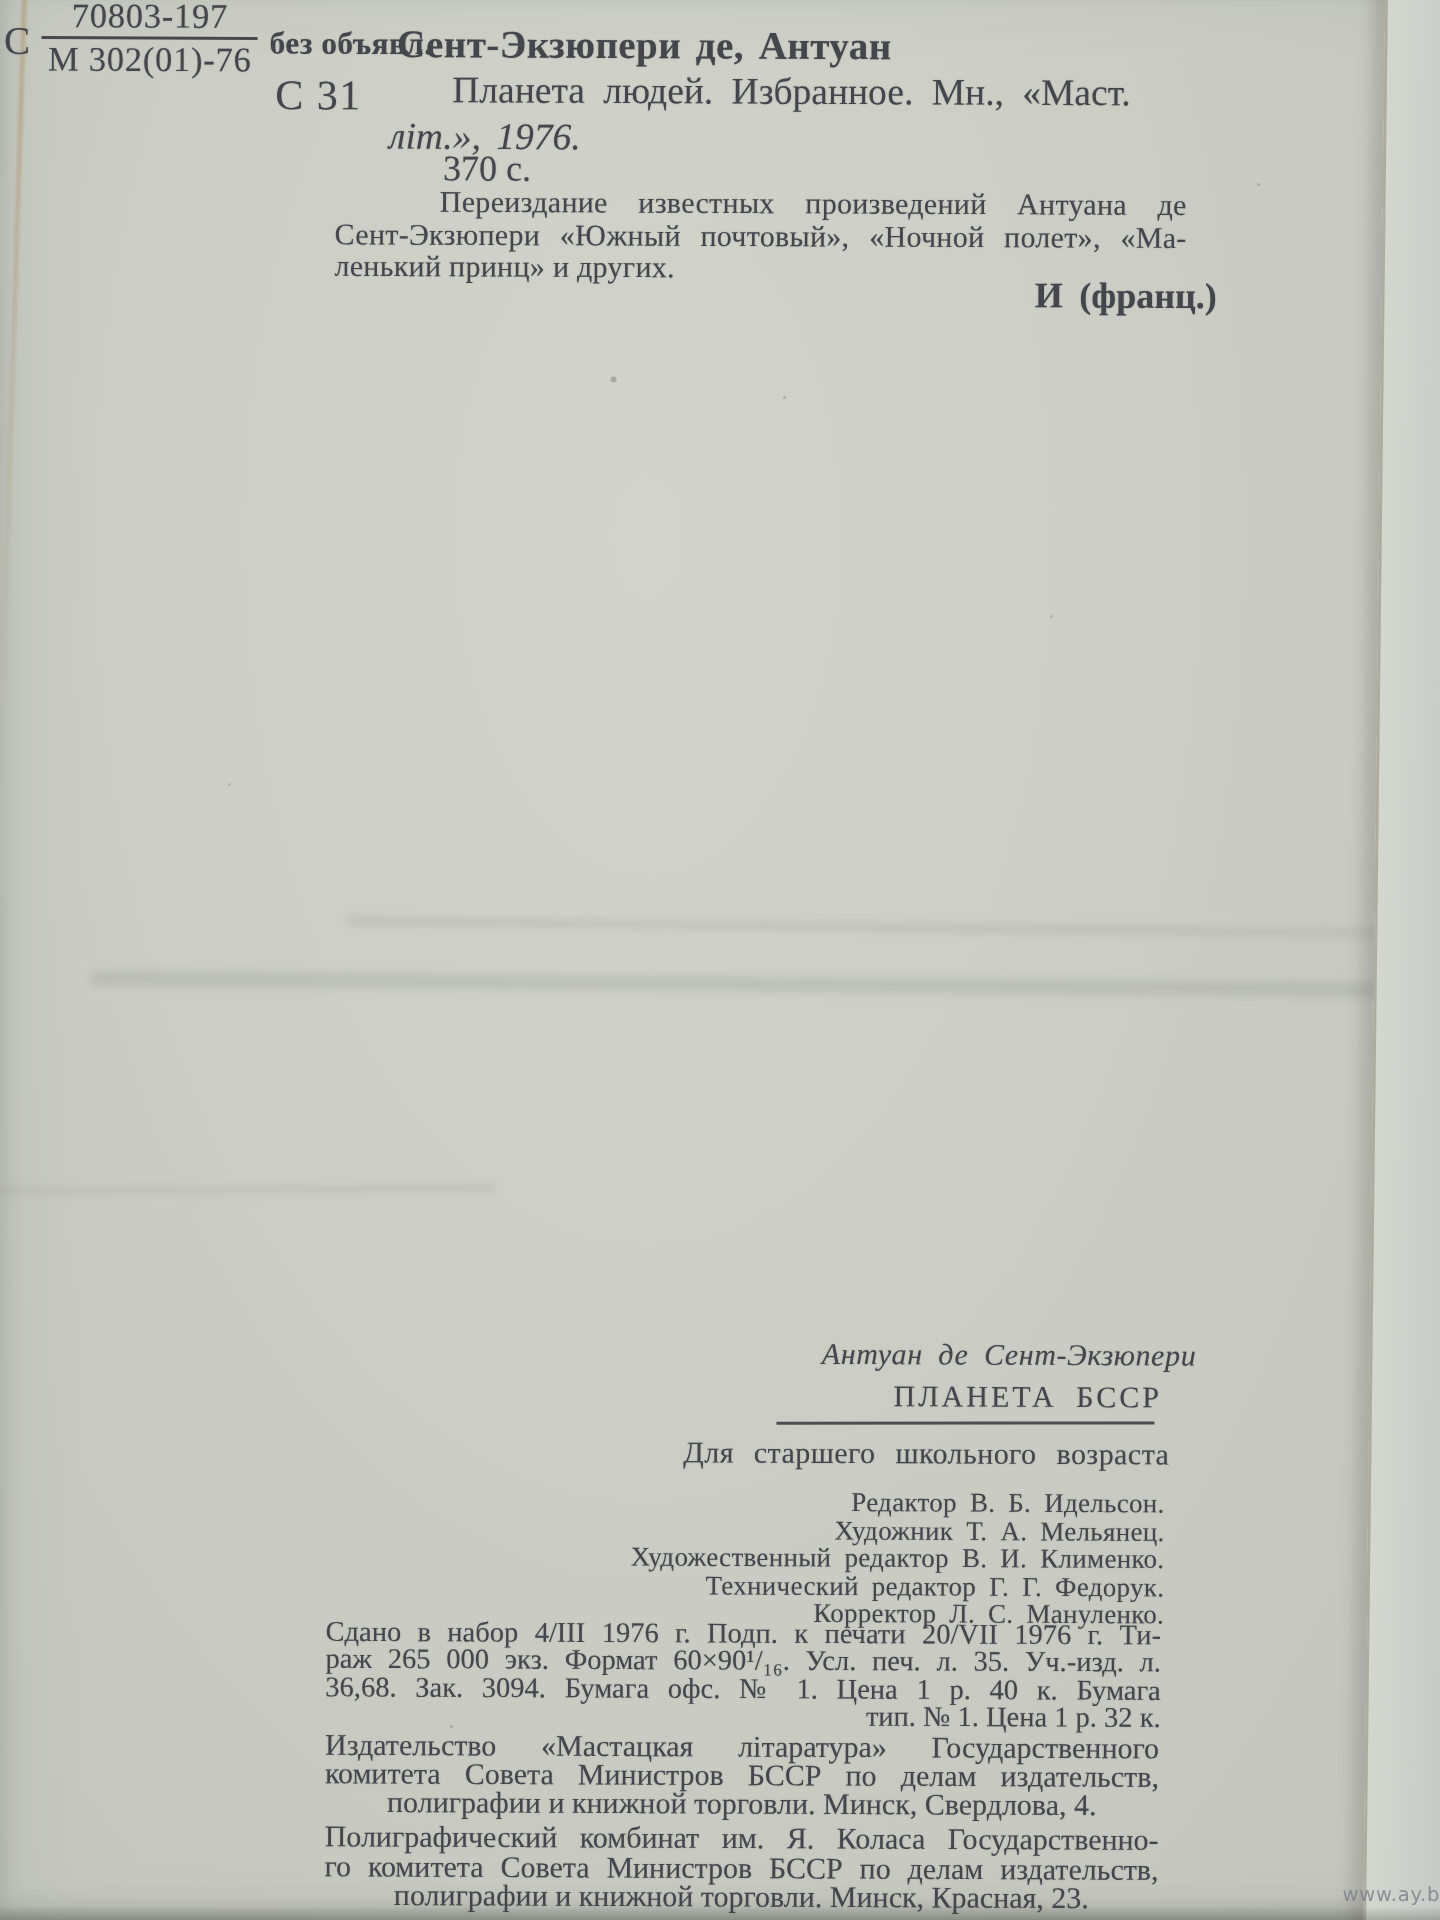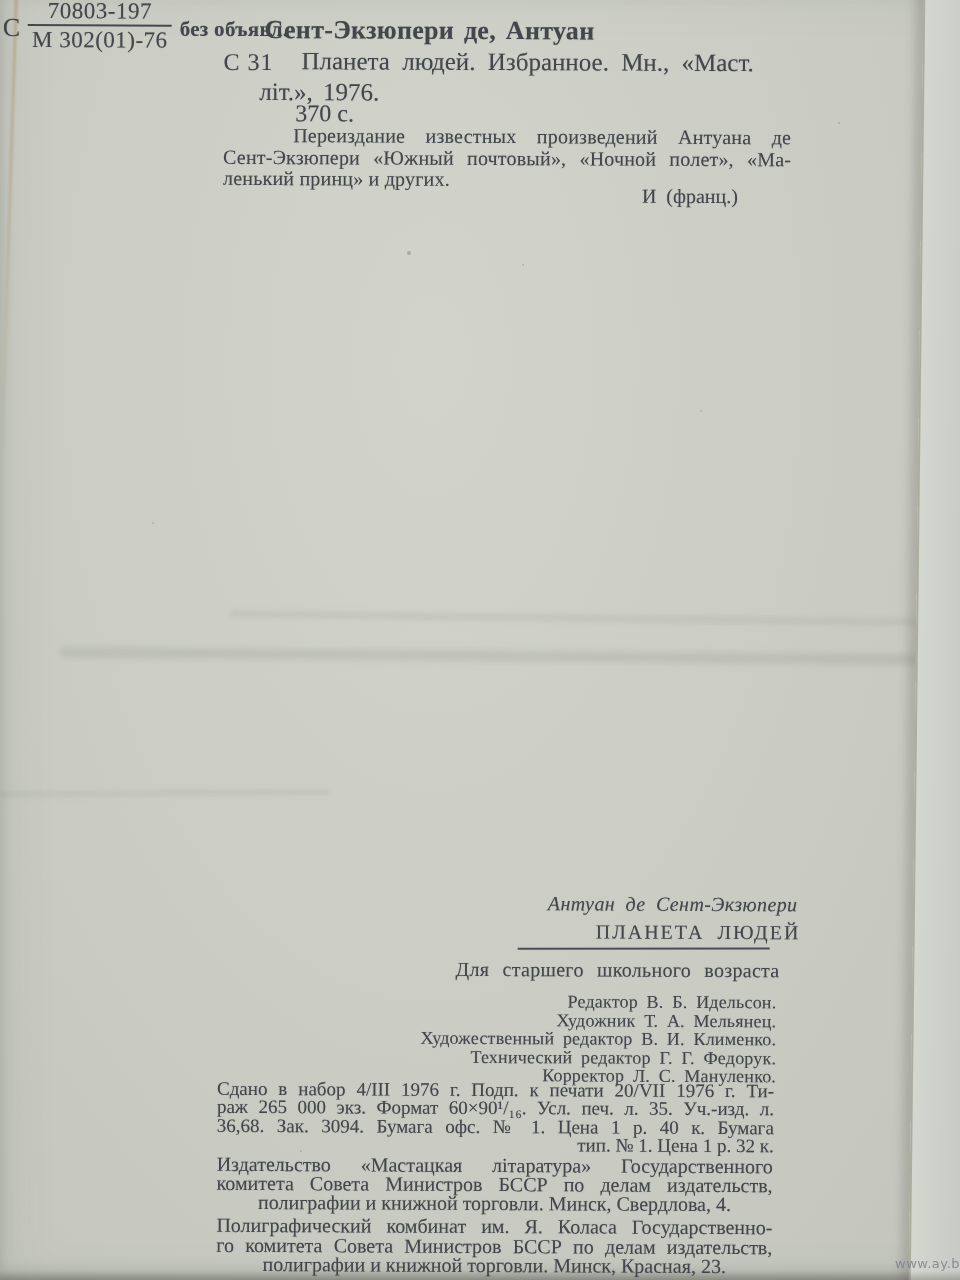--- a/index.html
+++ b/index.html
@@ -40,33 +40,33 @@
       700px 410px 0 0 rgba(95,97,90,0.25), 152px 522px 0 0 rgba(95,97,90,0.25),
       838px 122px 0 0 rgba(95,97,90,0.28), 300px 1150px 0 0 rgba(95,97,90,0.3);}
   .bottom-shade{position:absolute;left:0;right:0;bottom:0;height:9px;
     background:linear-gradient(to bottom,rgba(0,0,0,0),rgba(66,68,62,0.30));}
   .content{position:absolute;inset:0;transform:rotate(0.25deg);}
   .t{position:absolute;white-space:nowrap;text-shadow:0 0 1px rgba(62,66,70,0.38);}
   .blk{position:absolute;text-shadow:0 0 1px rgba(62,66,70,0.38);}
   .just{text-align:justify;text-align-last:justify;}
 
   .author-header{left:262px;top:16px;font-size:26px;font-weight:bold;letter-spacing:0.3px;word-spacing:3px;}
-  .index-code{left:181px;top:50px;font-size:24px;letter-spacing:1px;margin-left:40px;}
+  .index-code{left:181px;top:50px;font-size:28px;letter-spacing:1px;}
   .card-title-1{left:299px;top:48px;font-size:25px;word-spacing:6px;}
-  .card-title-2{left:257px;top:79px;font-size:25px;word-spacing:4px;}
+  .card-title-2{left:257px;top:79px;font-size:25px;word-spacing:4px;font-style:italic;}
   .card-pages{left:293px;top:101px;font-size:24px;}
   .annotation{left:221px;top:126px;width:568px;font-size:20px;line-height:21.5px;letter-spacing:0.2px;}
   .ann-first{text-indent:70px;}
   .formula{left:256px;top:170px;display:flex;align-items:center;text-shadow:0 0 1px rgba(62,66,70,0.38);}
   .f-prefix{font-size:26px;margin-top:6px;}
   .f-frac{text-align:center;font-size:23px;line-height:25px;margin-left:8px;}
   .f-num{padding:0 8px 1px 8px;letter-spacing:0.5px;}
   .f-den{border-top:2px solid #45494d;padding:1px 4px 0 4px;letter-spacing:0.5px;}
   .f-suffix{font-size:21px;margin-left:8px;margin-top:6px;font-weight:bold;letter-spacing:0.3px;}
-  .language-note{left:640px;top:184px;font-size:20px;font-weight:normal;word-spacing:5px;}
+  .language-note{left:688px;top:184px;font-size:24px;font-weight:bold;word-spacing:5px;}
 
   .title-author{left:549px;top:892px;font-size:20px;font-style:italic;word-spacing:5px;letter-spacing:0.4px;}
   .book-title{left:597px;top:920px;font-size:20px;letter-spacing:2px;word-spacing:6px;}
   .title-rule{position:absolute;left:519px;top:947px;width:252px;height:2px;background:#4a4e52;transform:rotate(-0.3deg);}
   .audience{left:457px;top:958px;font-size:20px;word-spacing:8px;letter-spacing:0.3px;}
 
   .credits{left:298px;top:992px;width:480px;text-align:right;font-size:18px;line-height:18.6px;word-spacing:4px;letter-spacing:0.2px;}
   .tech{left:219px;top:1081px;width:557px;font-size:19px;line-height:18.4px;}
   .tech-last{text-align:right;text-align-last:right;}
   .publisher{left:219px;top:1156px;width:556px;font-size:20px;line-height:19px;}
@@ -106,21 +106,21 @@
       <div class="f-prefix">С</div>
       <div class="f-frac">
         <div class="f-num">70803-197</div>
         <div class="f-den">М 302(01)-76</div>
       </div>
       <div class="f-suffix">без объявл.</div>
     </div>
     <div class="t language-note">И (франц.)</div>
 
     <div class="t title-author">Антуан де Сент-Экзюпери</div>
-    <div class="t book-title">ПЛАНЕТА ЛЮДЕЙ</div>
+    <div class="t book-title">ПЛАНЕТА БССР</div>
     <div class="title-rule"></div>
     <div class="t audience">Для старшего школьного возраста</div>
 
     <div class="blk credits">
       <div>Редактор В. Б. Идельсон.</div>
       <div>Художник Т. А. Мельянец.</div>
       <div>Художественный редактор В. И. Клименко.</div>
       <div>Технический редактор Г. Г. Федорук.</div>
       <div>Корректор Л. С. Мануленко.</div>
     </div>

